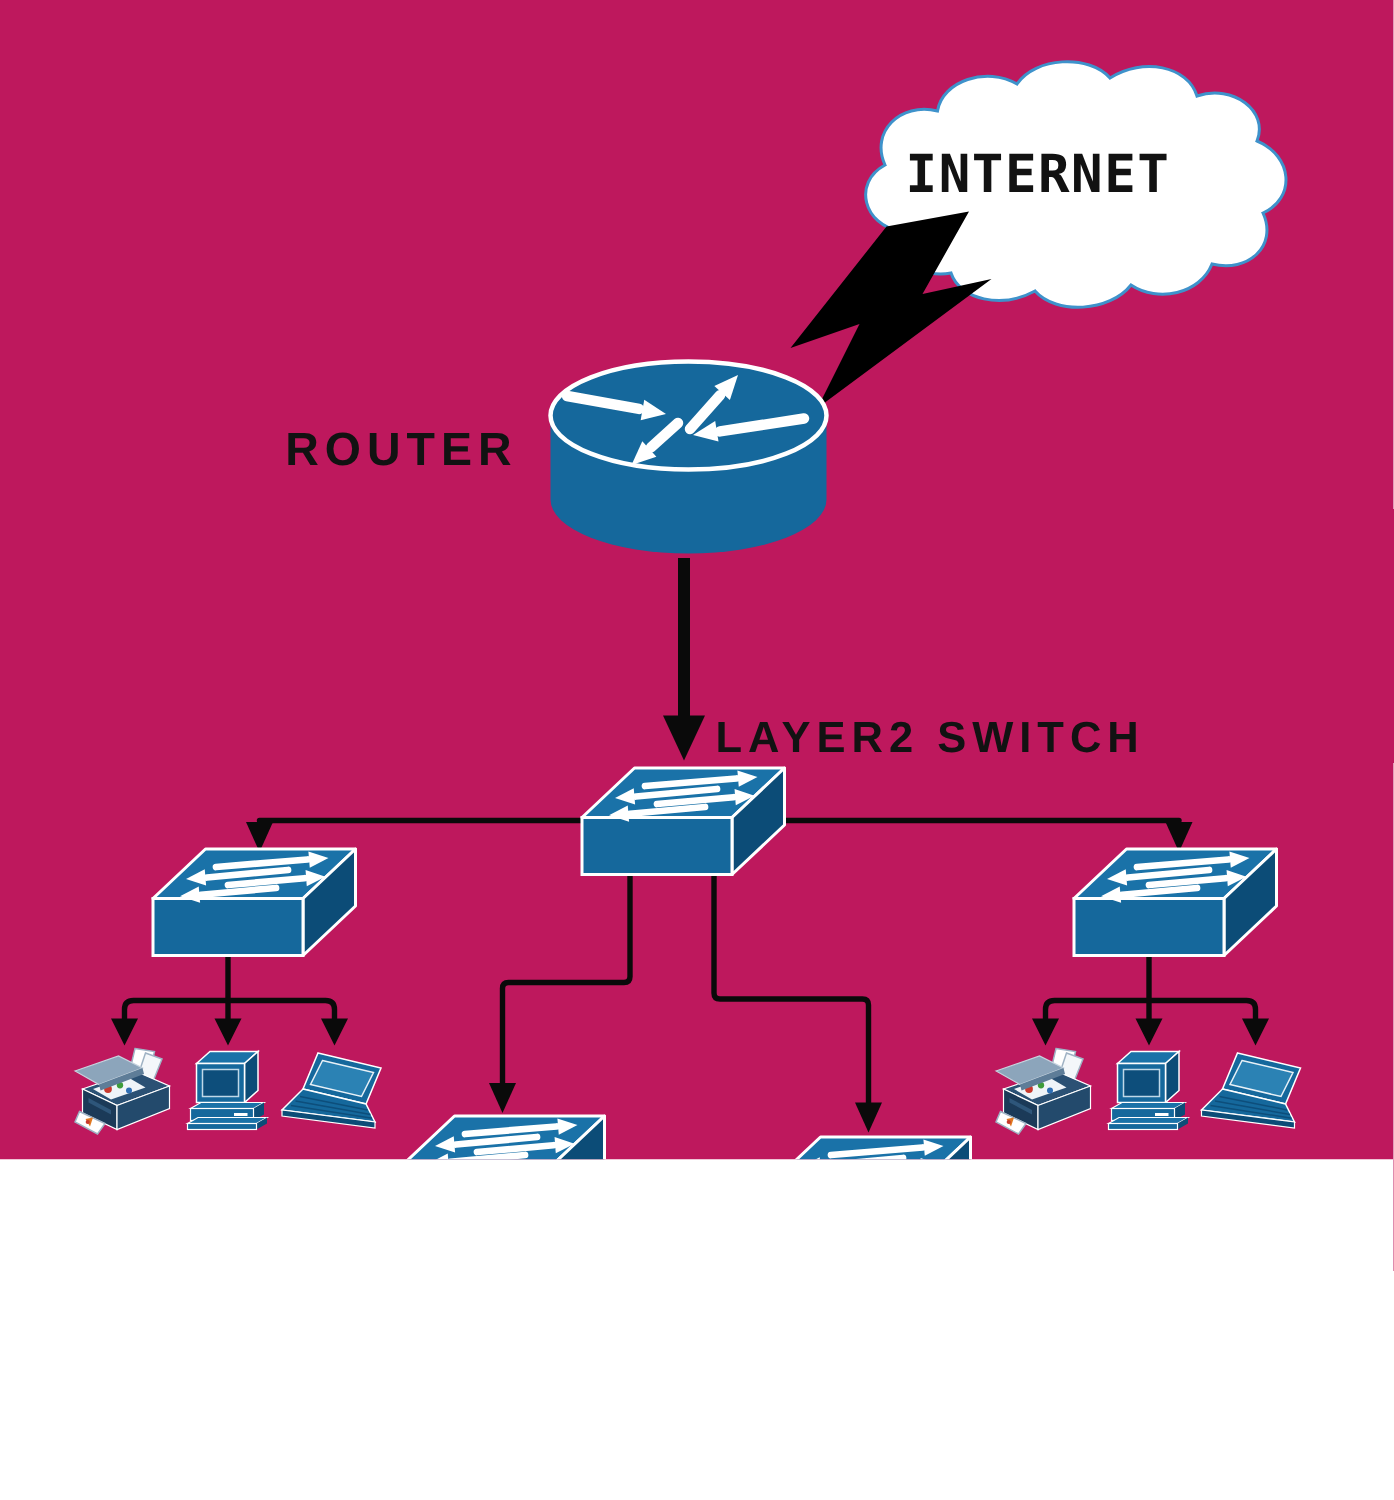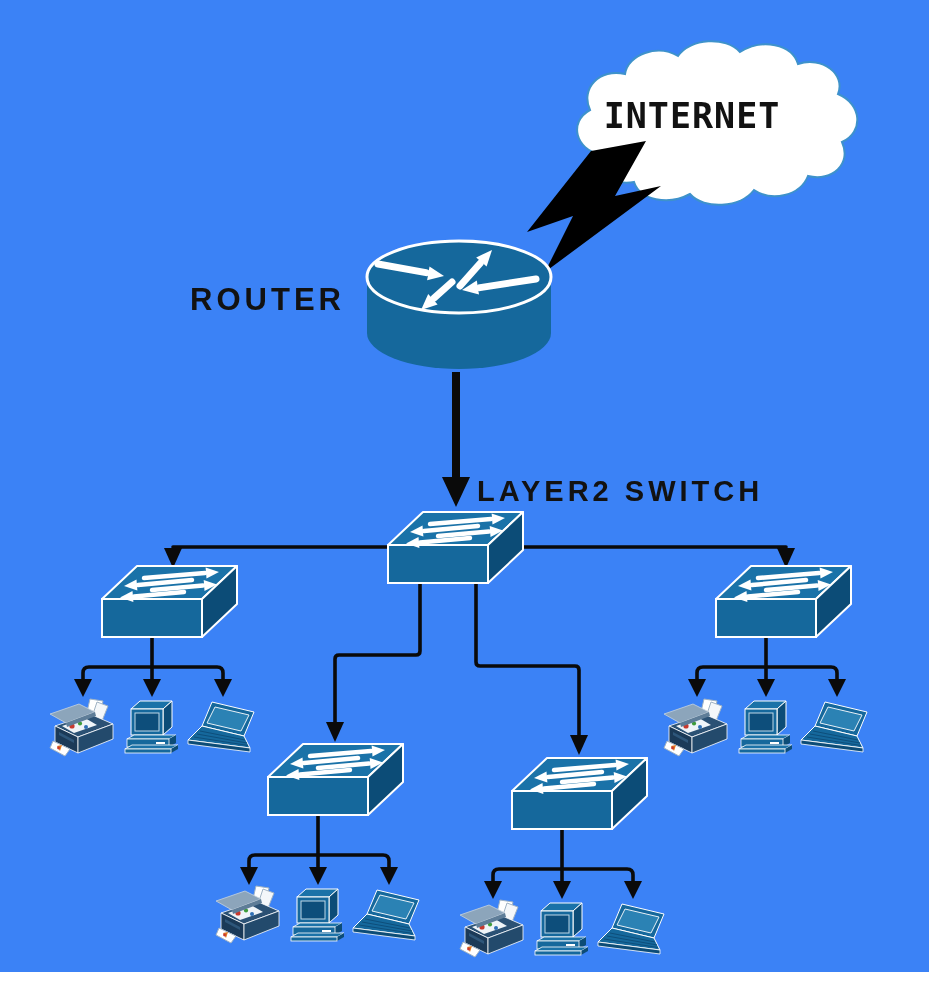--- a/index.html
+++ b/index.html
@@ -1,16 +1,16 @@
 <!DOCTYPE html>
 <html><head>
 <meta charset="utf-8">
 <style>
   html,body{margin:0;padding:0;background:#ffffff;}
-  .stage{position:relative;width:929px;height:972px;background:#3b82f6;overflow:hidden;text-decoration:underline;}
+  .stage{position:relative;width:929px;height:773px;background:#be185d;overflow:hidden;text-decoration:underline;}
   svg{display:block;}
   .label-tech{
     font-family:"Liberation Sans",sans-serif;
     font-weight:bold;
     letter-spacing:4px;
     fill:#121212;
   }
   .label-mono{
     font-family:"DejaVu Sans Mono",monospace;
     font-weight:600;

